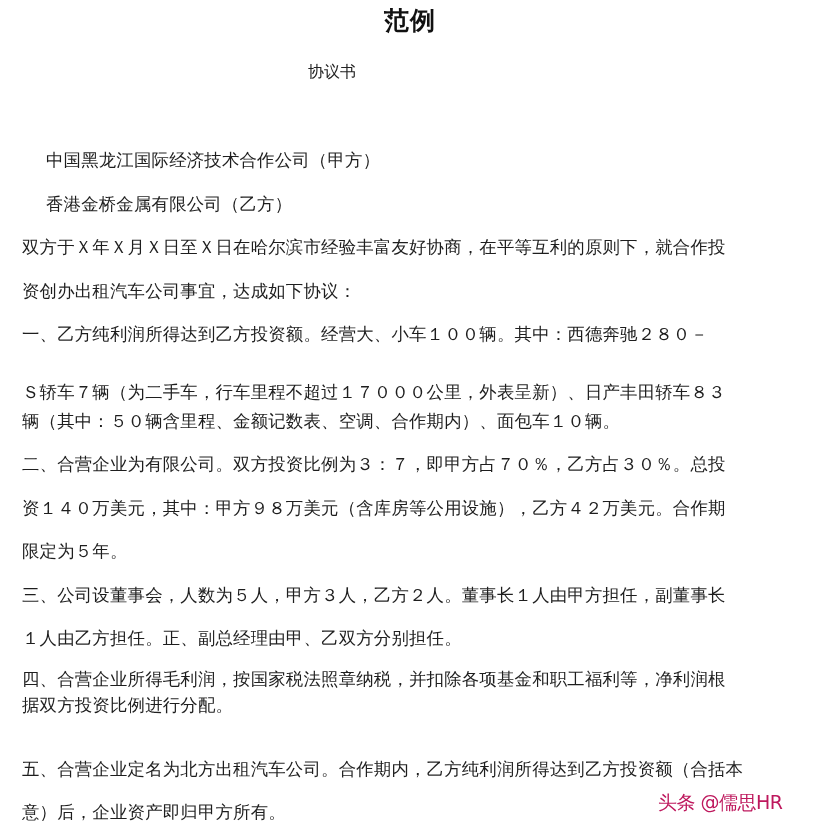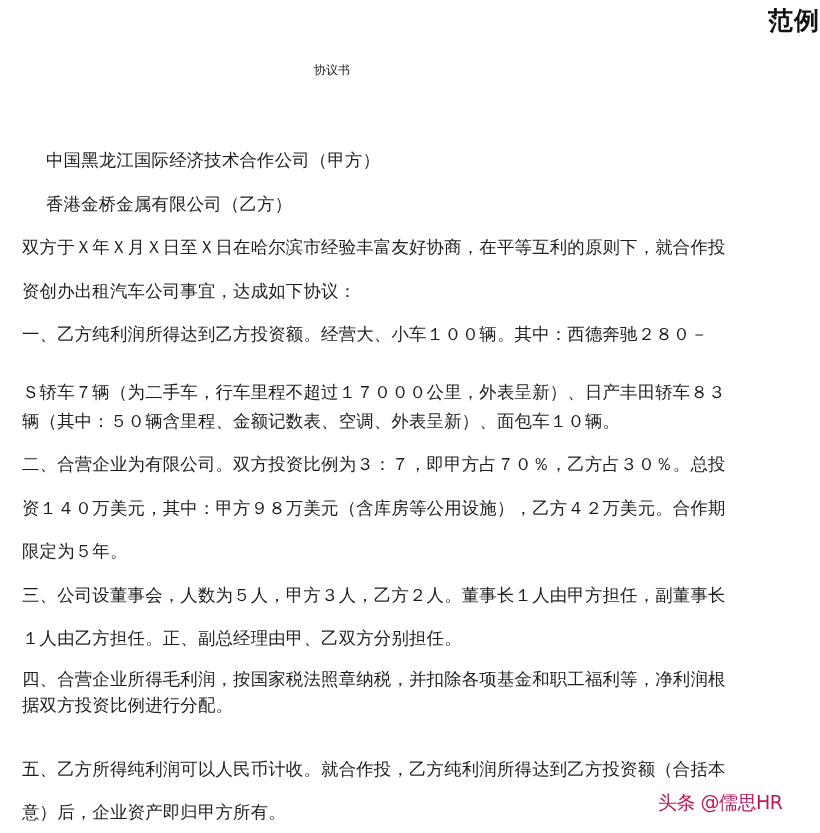--- a/index.html
+++ b/index.html
@@ -3,26 +3,26 @@
   <meta charset="utf-8">
   <style>
     html, body { margin: 0; padding: 0; background: #ffffff; }
     body {
       width: 820px; height: 833px; overflow: hidden; position: relative;
       font-family: "DejaVu Serif", "Liberation Serif", serif;
       color: #1a1a1a;
     }
     .title {
       position: absolute; left: 0; width: 820px; top: 4px;
-      text-align: right; font-size: 25px; font-weight: bold; letter-spacing: 1px;
+      text-align: center; font-size: 25px; font-weight: bold; letter-spacing: 1px;
       color: #111;
     }
     .subtitle {
       position: absolute; left: 0; width: 664px; top: 62px;
-      text-align: center; font-size: 12px; color: #222;
+      text-align: center; font-size: 16px; color: #222;
     }
     .line {
       position: absolute; left: 22px; width: 790px;
       font-size: 17.4px; white-space: nowrap; color: #1e1e1e;
       letter-spacing: 0.2px;
     }
     .indent { left: 46px; }
     .watermark {
       position: absolute; left: 658px; top: 790px;
       font-family: "DejaVu Sans", "Liberation Sans", sans-serif;
@@ -37,29 +37,29 @@
   <div class="subtitle">协议书</div>
 
   <div class="line indent" style="top:148px">中国黑龙江国际经济技术合作公司（甲方）</div>
   <div class="line indent" style="top:192px">香港金桥金属有限公司（乙方）</div>
 
   <div class="line" style="top:235px">双方于Ｘ年Ｘ月Ｘ日至Ｘ日在哈尔滨市经验丰富友好协商，在平等互利的原则下，就合作投</div>
   <div class="line" style="top:279px">资创办出租汽车公司事宜，达成如下协议：</div>
 
   <div class="line" style="top:322px">一、乙方纯利润所得达到乙方投资额。经营大、小车１００辆。其中：西德奔驰２８０－</div>
   <div class="line" style="top:380px">Ｓ轿车７辆（为二手车，行车里程不超过１７０００公里，外表呈新）、日产丰田轿车８３</div>
-  <div class="line" style="top:409px">辆（其中：５０辆含里程、金额记数表、空调、外表呈新）、面包车１０辆。</div>
+  <div class="line" style="top:409px">辆（其中：５０辆含里程、金额记数表、空调、合作期内）、面包车１０辆。</div>
 
   <div class="line" style="top:452px">二、合营企业为有限公司。双方投资比例为３：７，即甲方占７０％，乙方占３０％。总投</div>
   <div class="line" style="top:496px">资１４０万美元，其中：甲方９８万美元（含库房等公用设施），乙方４２万美元。合作期</div>
   <div class="line" style="top:539px">限定为５年。</div>
 
   <div class="line" style="top:583px">三、公司设董事会，人数为５人，甲方３人，乙方２人。董事长１人由甲方担任，副董事长</div>
   <div class="line" style="top:626px">１人由乙方担任。正、副总经理由甲、乙双方分别担任。</div>
 
   <div class="line" style="top:667px">四、合营企业所得毛利润，按国家税法照章纳税，并扣除各项基金和职工福利等，净利润根</div>
   <div class="line" style="top:693px">据双方投资比例进行分配。</div>
 
-  <div class="line" style="top:757px">五、乙方所得纯利润可以人民币计收。就合作投，乙方纯利润所得达到乙方投资额（合括本</div>
+  <div class="line" style="top:757px">五、合营企业定名为北方出租汽车公司。合作期内，乙方纯利润所得达到乙方投资额（合括本</div>
   <div class="line" style="top:800px">意）后，企业资产即归甲方所有。</div>
 
   <div class="watermark">头条 @儒思HR</div>
 </div>
 
 </body></html>

